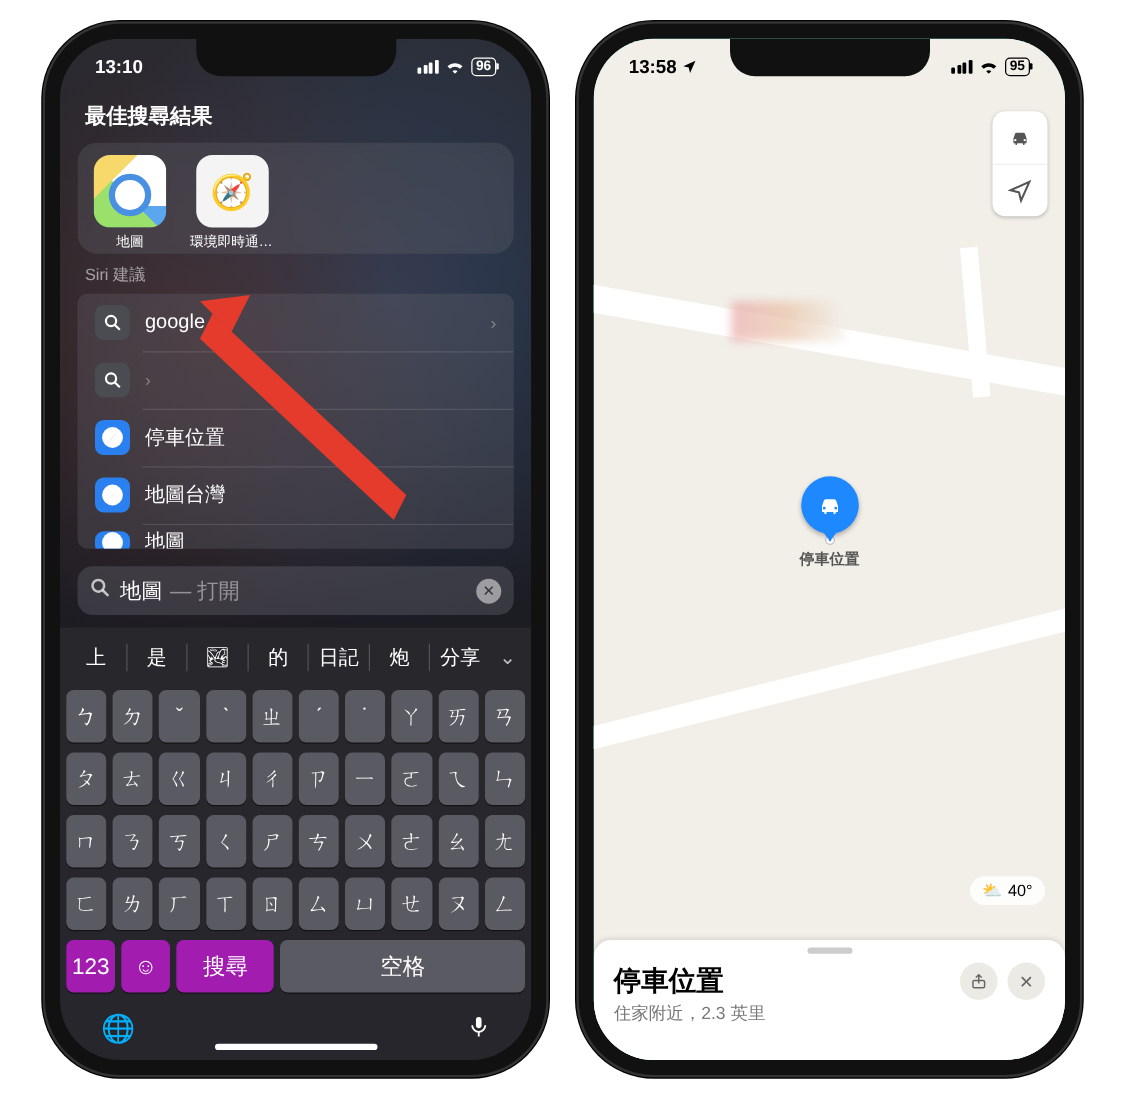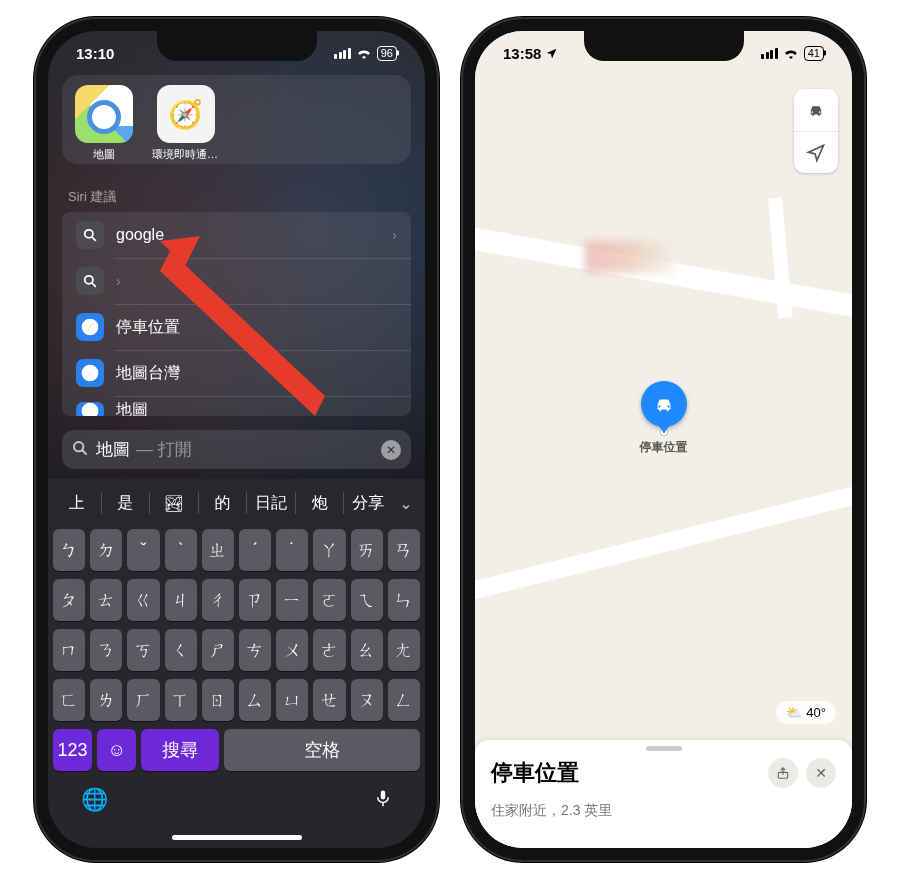--- a/index.html
+++ b/index.html
@@ -60,21 +60,21 @@
   .status-signal span:nth-child(1){height:5px}
   .status-signal span:nth-child(2){height:7px}
   .status-signal span:nth-child(3){height:9px}
   .status-signal span:nth-child(4){height:11px}
   .wifi-icon { width:16px; height:12px; }
   .battery-badge {
     border:1px solid currentColor;
     border-radius:4px;
     font-size:11px;
     padding:0 3px;
-    font-weight:400;
+    font-weight:700;
     line-height:13px;
     position:relative;
   }
   .battery-badge::after{
     content:"";
     position:absolute;
     right:-3px;
     top:50%;
     transform:translateY(-50%);
     width:2px;
@@ -147,21 +147,21 @@
   .app-label {
     color:#fff;
     white-space:nowrap;
     overflow:hidden;
     text-overflow:ellipsis;
   }
 
   .siri-title {
     font-size:13px;
     color:rgba(255,255,255,0.55);
-    padding:24px 20px 6px;
+    padding:8px 20px 6px;
   }
   .sugg-list {
     margin:0 14px;
     background: rgba(100,100,110,0.32);
     border-radius:8px;
     overflow:hidden;
   }
   .sugg-item {
     display:flex;
     align-items:center;
@@ -248,21 +248,21 @@
     height:42px;
     background:#5a5a62;
     border-radius:6px;
     color:#fff;
     display:flex;
     align-items:center;
     justify-content:center;
     font-size:18px;
     box-shadow: 0 1px 0 rgba(0,0,0,0.5);
   }
-  .key.dark { background:#6d28d9; }
+  .key.dark { background:#a21caf; }
   .key.wide2 { flex:2; }
   .key.wide4 { flex:5; }
   .kbd-bottom {
     display:flex;
     justify-content:space-between;
     padding:8px 28px 0;
     color:#fff;
     font-size:22px;
   }
   .home-indicator {
@@ -374,21 +374,21 @@
     box-shadow:0 -1px 4px rgba(0,0,0,0.1);
     padding:10px 16px 28px;
     display:flex;
     align-items:flex-start;
     gap:10px;
     z-index:20;
   }
   .grabber { position:absolute; top:6px; left:50%; transform:translateX(-50%); width:36px; height:5px; border-radius:3px; background:#ccc; }
   .card-main { flex:1; padding-top:8px; }
   .card-title { font-size:22px; font-weight:700; }
-  .card-sub { font-size:14px; color:#777; margin-top:14px; }
+  .card-sub { font-size:14px; color:#777; margin-top:2px; }
   .card-btns { display:flex; gap:8px; padding-top:8px; }
   .round-btn { width:30px; height:30px; border-radius:50%; background:#eceae5; display:flex; align-items:center; justify-content:center; color:#666; font-size:14px; }
   .screen.light .home-indicator { background:#000; }
 
   .blur-patch {
     position:absolute;
     top:210px; left:110px;
     width:90px; height:32px;
     background:linear-gradient(90deg,#e9a8a8 0%, #e9c4a8 50%, #f2efe9 100%);
     filter:blur(4px);
@@ -413,20 +413,21 @@
             <span></span>
             <span></span>
           </span>
         <svg class="wifi-icon" viewBox="0 0 24 18">
             <path fill="currentColor" d="M12 18l-3-3c1.6-1.6 4.4-1.6 6 0l-3 3zm-6-6l-3-3c5-5 13-5 18 0l-3 3c-3.3-3.3-8.7-3.3-12 0z"></path>
           </svg>
         <span class="battery-badge">96</span>
       </div>
     </div>
 
+    <div class="section-title">最佳搜尋結果</div>
 
     <div class="top-hits">
       <div class="app-tile">
         <div class="app-icon maps"></div>
         <div class="app-label">地圖</div>
       </div>
       <div class="app-tile">
         <div class="app-icon env">
             <span>🧭</span>
           </div>
@@ -612,21 +613,21 @@
       <div class="status-right">
         <span class="status-signal">
             <span></span>
             <span></span>
             <span></span>
             <span></span>
           </span>
         <svg class="wifi-icon" viewBox="0 0 24 18">
             <path fill="currentColor" d="M12 18l-3-3c1.6-1.6 4.4-1.6 6 0l-3 3zm-6-6l-3-3c5-5 13-5 18 0l-3 3c-3.3-3.3-8.7-3.3-12 0z"></path>
           </svg>
-        <span class="battery-badge">41</span>
+        <span class="battery-badge">95</span>
       </div>
     </div>
 
     <div class="map-controls">
       <div class="ctrl">
         <svg width="22" height="18" viewBox="0 0 24 24" fill="currentColor">
             <path d="M5 13l1.5-4.5A2 2 0 0 1 8.4 7h7.2a2 2 0 0 1 1.9 1.5L19 13v5h-2v1a1 1 0 0 1-2 0v-1H9v1a1 1 0 0 1-2 0v-1H5v-5zm2 3a1.2 1.2 0 1 0 0-2.4A1.2 1.2 0 0 0 7 16zm10 0a1.2 1.2 0 1 0 0-2.4 1.2 1.2 0 0 0 0 2.4z"></path>
           </svg>
       </div>
       <div class="ctrl">

